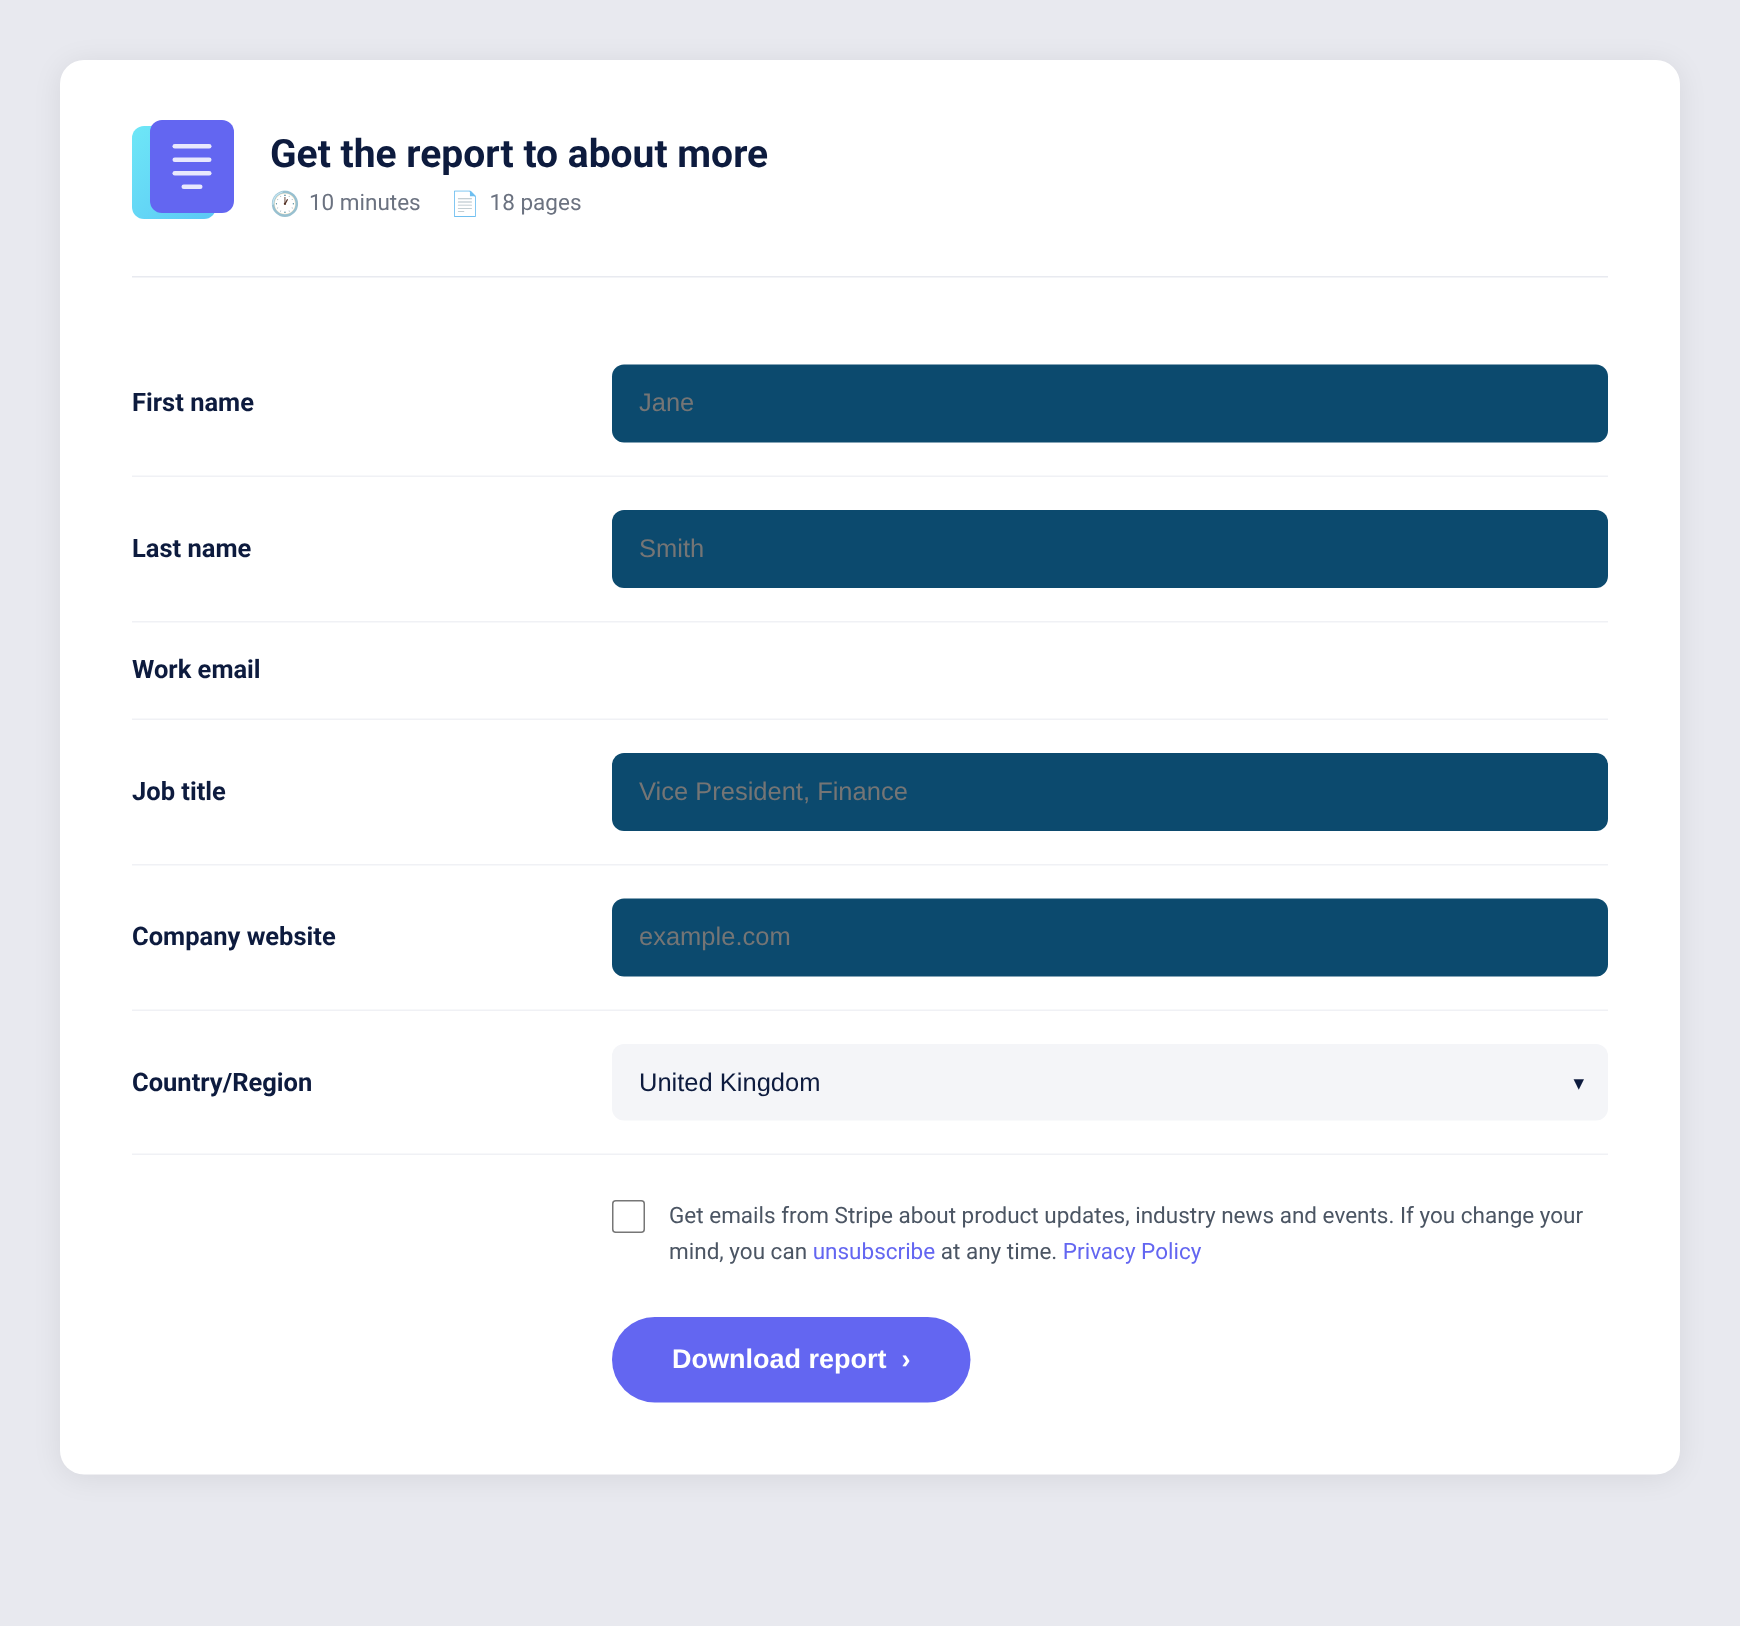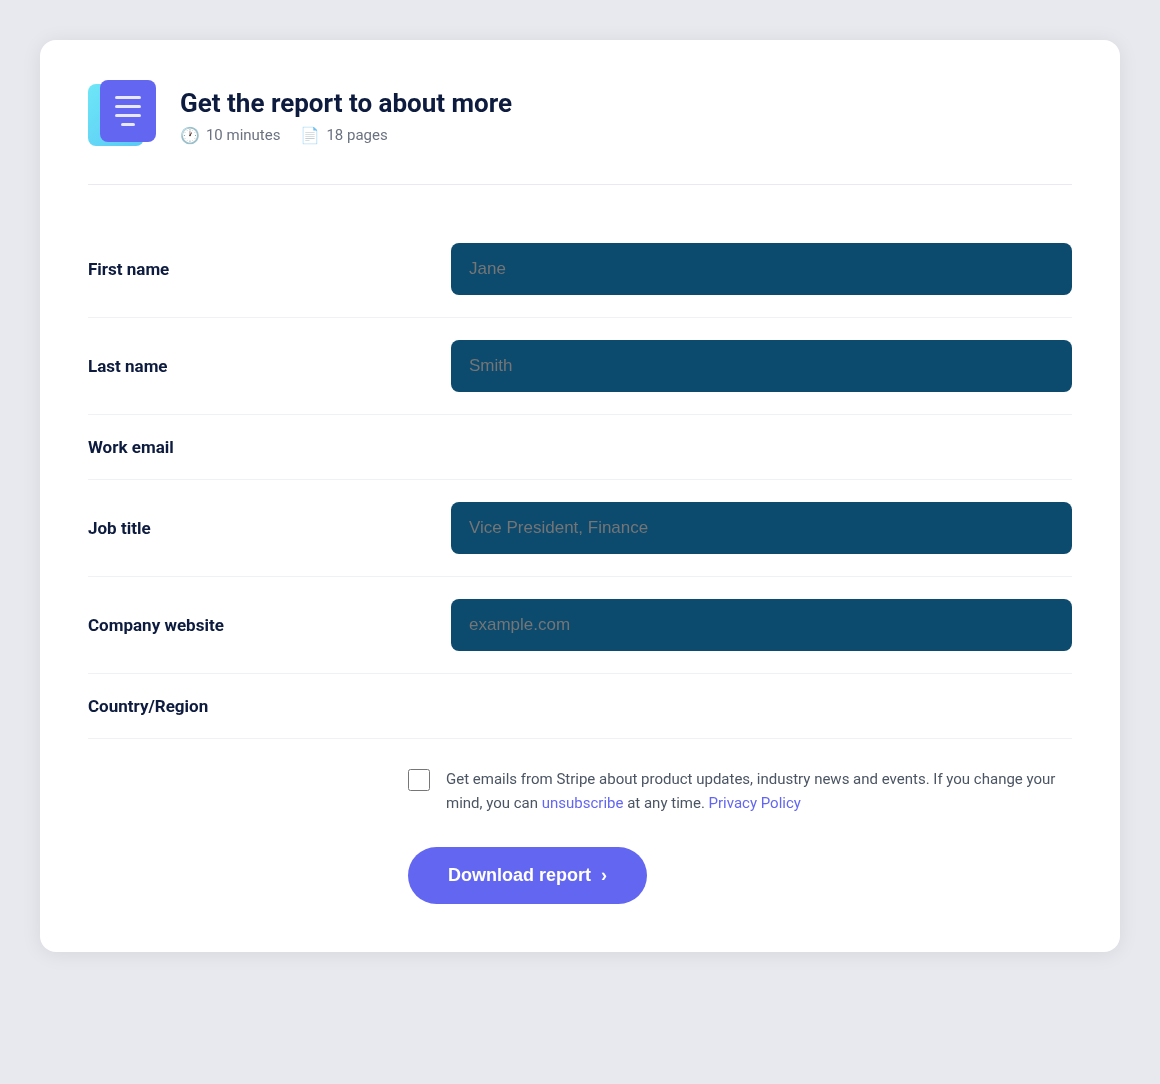--- a/index.html
+++ b/index.html
@@ -117,21 +117,20 @@
       display: flex;
       flex-direction: column;
       gap: 0;
     }
 
     .form-row {
       display: flex;
       align-items: center;
       padding: 22px 0;
       border-bottom: 1px solid #f0f1f5;
-      gap: 43px;
     }
 
     .form-row:last-of-type {
       border-bottom: none;
     }
 
     .form-label {
       width: 320px;
       font-size: 17px;
       font-weight: 700;
@@ -289,20 +288,31 @@
         <input class="form-input" type="text" placeholder="Vice President, Finance" style="">
       </div>
 
       <div class="form-row">
         <label class="form-label">Company website</label>
         <input class="form-input" type="text" placeholder="example.com" style="">
       </div>
 
       <div class="form-row">
         <label class="form-label">Country/Region</label>
+        <div class="form-select-wrapper">
+          <select class="form-select">
+            <option value="gb">United Kingdom</option>
+            <option value="us">United States</option>
+            <option value="ca">Canada</option>
+            <option value="au">Australia</option>
+            <option value="de">Germany</option>
+            <option value="fr">France</option>
+          </select>
+          <span class="select-chevron">▾</span>
+        </div>
       </div>
 
       <div class="consent-row">
         <input type="checkbox" class="consent-checkbox" style="">
         <p class="consent-text">
           <span>Get emails from Stripe about product updates, industry news and events. If you change your mind, you can </span><a href="#" class="consent-link">unsubscribe</a><span> at any time. </span><a href="#" class="consent-link">Privacy Policy</a>
         </p>
       </div>
 
       <div class="button-row">

